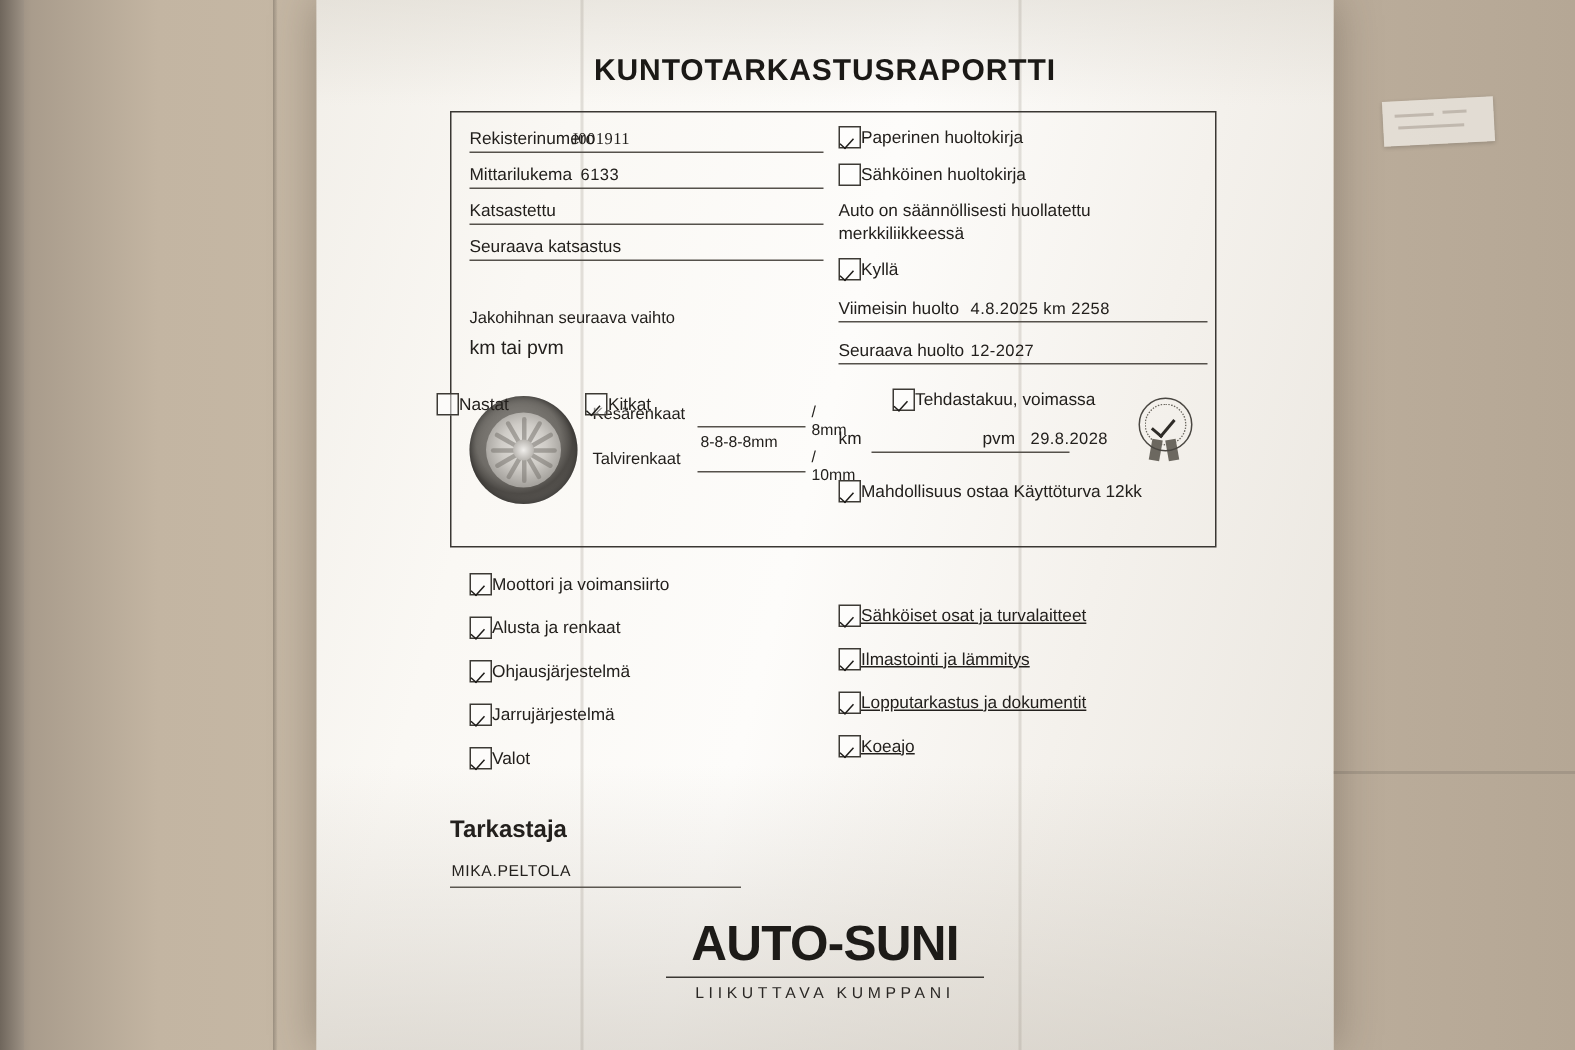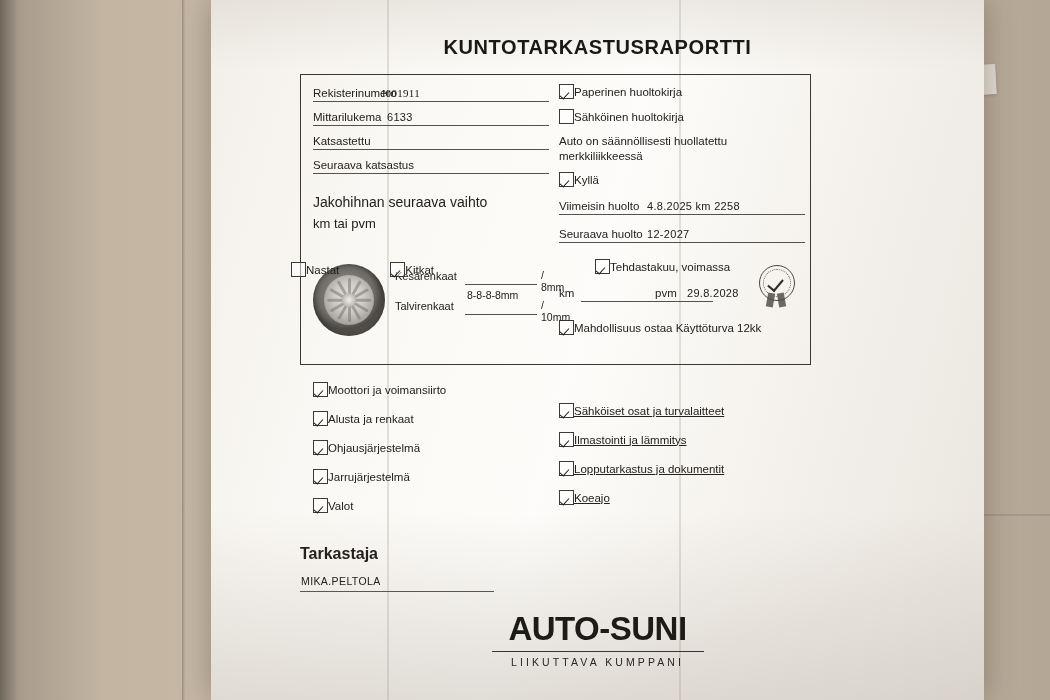--- a/index.html
+++ b/index.html
@@ -53,21 +53,21 @@
   .tape-line {
     position: absolute;
     background: rgba(150,140,128,.45);
     height: 2px;
   }
 
   
   .paper {
     position: absolute;
     left: 211px; top: 0;
-    width: 773px; height: 700px;
+    width: 678px; height: 700px;
     background:
       linear-gradient(105deg, #f2efe9 0%, #faf8f4 22%, #fdfcfa 48%, #f4f1ec 72%, #e9e5de 100%);
     box-shadow: 0 0 28px rgba(60,50,40,.35);
   }
   .paper-grad-bottom {
     position: absolute;
     left: 0; right: 0; bottom: 0; height: 190px;
     background: linear-gradient(180deg, rgba(230,226,218,0), rgba(202,196,186,.55));
     pointer-events: none;
   }
@@ -327,21 +327,21 @@
 
       <div class="row">
         <span class="lbl">Seuraava katsastus</span>
         <span class="val" style="left:118px;"></span>
         <span class="rule"></span>
       </div>
 
       <div style="height:14px;"></div>
 
 
-      <div style="font-size:14px; margin-top:0;">Jakohihnan seuraava vaihto</div>
+      <div style="font-size:11px; margin-top:12px;">Jakohihnan seuraava vaihto</div>
       <div style="font-size:13px; margin-top:6px;">km      tai pvm</div>
     </div>
 
     <div class="col-right">
 
       <div class="cbrow">
         <span class="cb checked"></span>
         <span>Paperinen huoltokirja</span>
       </div>
       <div class="cbrow">

